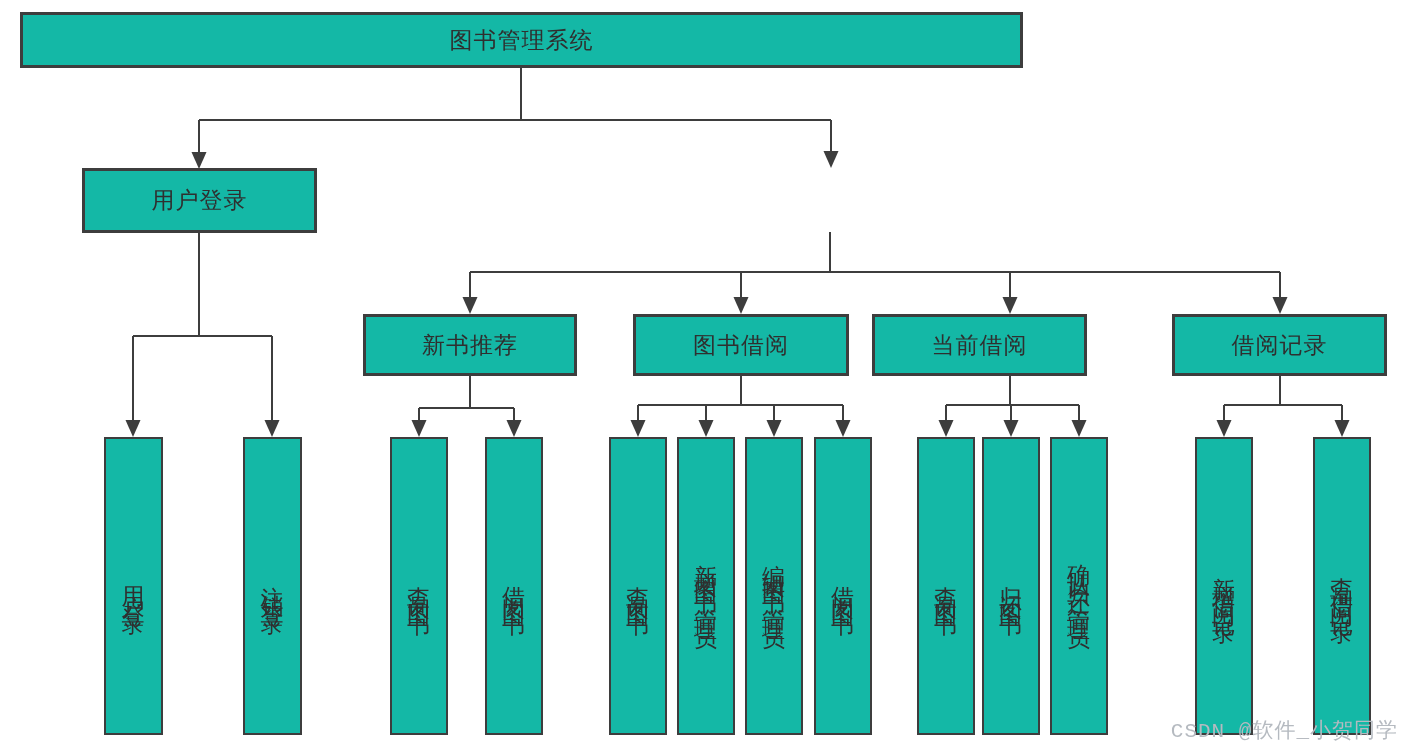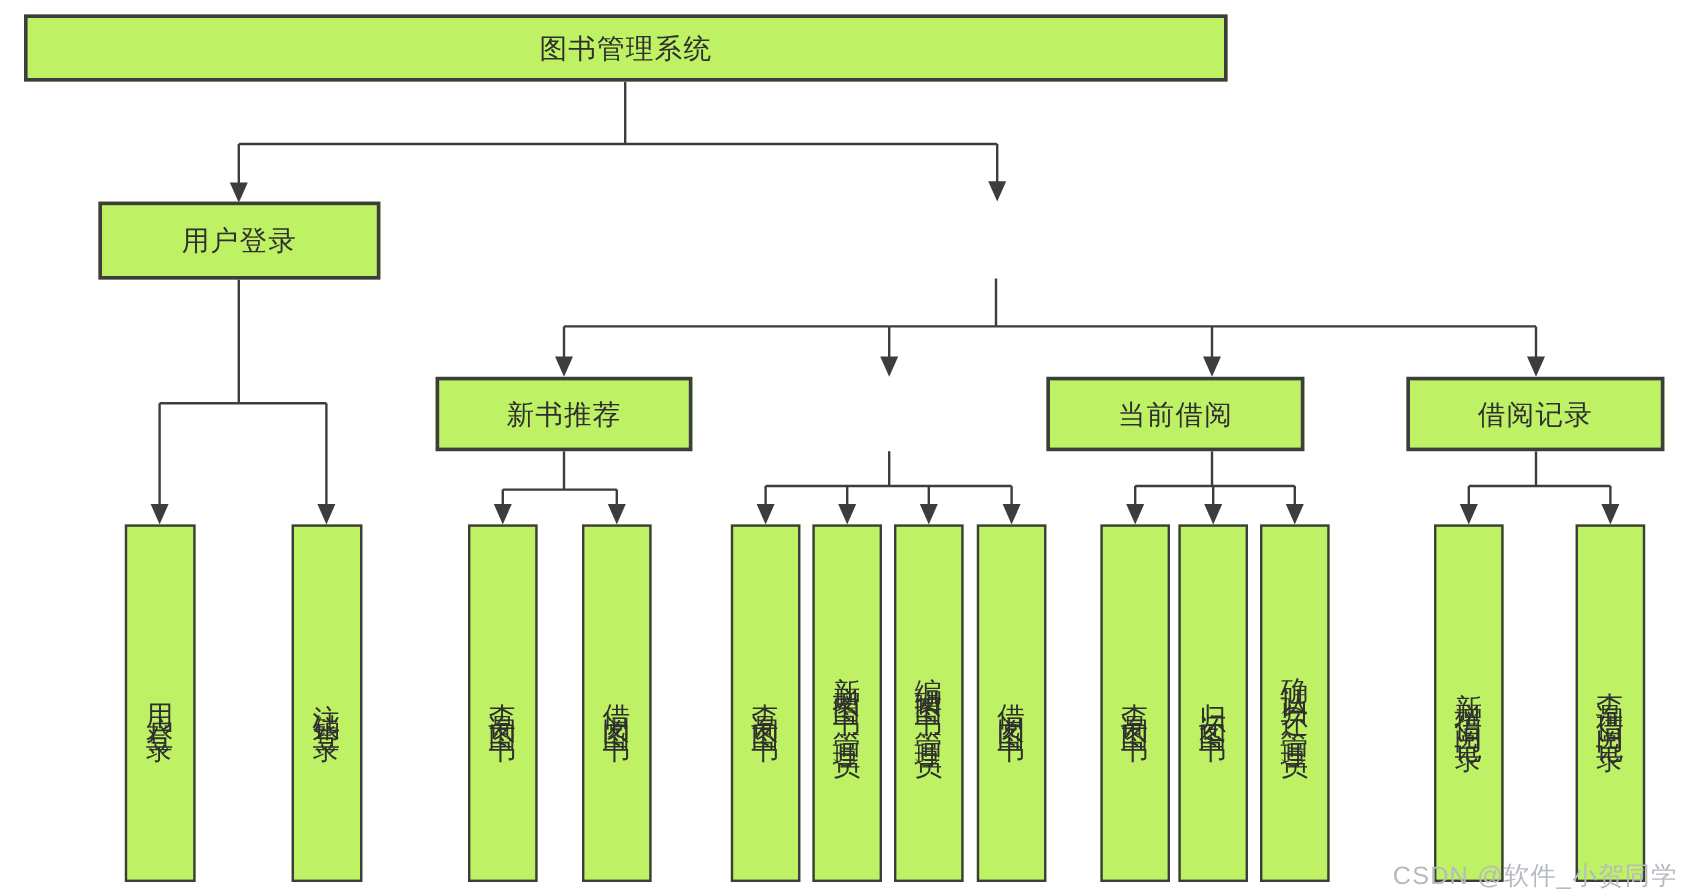--- a/index.html
+++ b/index.html
@@ -20,21 +20,21 @@
   .connectors {
     position: absolute;
     left: 0; top: 0;
     width: 1405px; height: 747px;
     color: var(--line);
   }
   .node {
     position: absolute;
     box-sizing: border-box;
     border: 3px solid var(--line);
-    background: #bef264;
+    background: #14b8a6;
     display: flex;
     align-items: center;
     justify-content: center;
     color: var(--text);
   }
   .node.h .lbl {
     font-size: 23px;
     letter-spacing: 1px;
     white-space: nowrap;
   }
@@ -48,20 +48,21 @@
     white-space: nowrap;
   }
   .watermark {
     position: absolute;
     right: 7px;
     bottom: 3px;
     font-size: 21px;
     color: var(--watermark);
     letter-spacing: 1px;
     white-space: nowrap;
+    font-family: Liberation Mono, monospace;
   }
 </style>
 </head>
 <body>
 
 <div class="canvas">
 
   <svg class="connectors" viewBox="0 0 1405 747" xmlns="http://www.w3.org/2000/svg" aria-hidden="true">
     <path fill="none" stroke="currentColor" stroke-width="2" d="
       M521 68 V120 M199 120 H831 M199 120 V154 M831 120 V153
@@ -97,20 +98,23 @@
   <div class="node h" style="left:20px; top:12px; width:1003px; height:56px;">
     <span class="lbl">图书管理系统</span>
   </div>
 
   <div class="node h" style="left:82px; top:168px; width:235px; height:65px;">
     <span class="lbl">用户登录</span>
   </div>
 
   <div class="node h" style="left:363px; top:314px; width:214px; height:62px;align-items:center;">
     <span class="lbl">新书推荐</span>
+  </div>
+  <div class="node h" style="left:633px; top:314px; width:216px; height:62px;">
+    <span class="lbl">图书借阅</span>
   </div>
   <div class="node h" style="left:872px; top:314px; width:215px; height:62px;">
     <span class="lbl">当前借阅</span>
   </div>
   <div class="node h" style="left:1172px; top:314px; width:215px; height:62px;">
     <span class="lbl">借阅记录</span>
   </div>
 
   <div class="node v" style="left:104px; top:437px; width:59px; height:298px;">
     <span class="lbl">用户登录</span>

